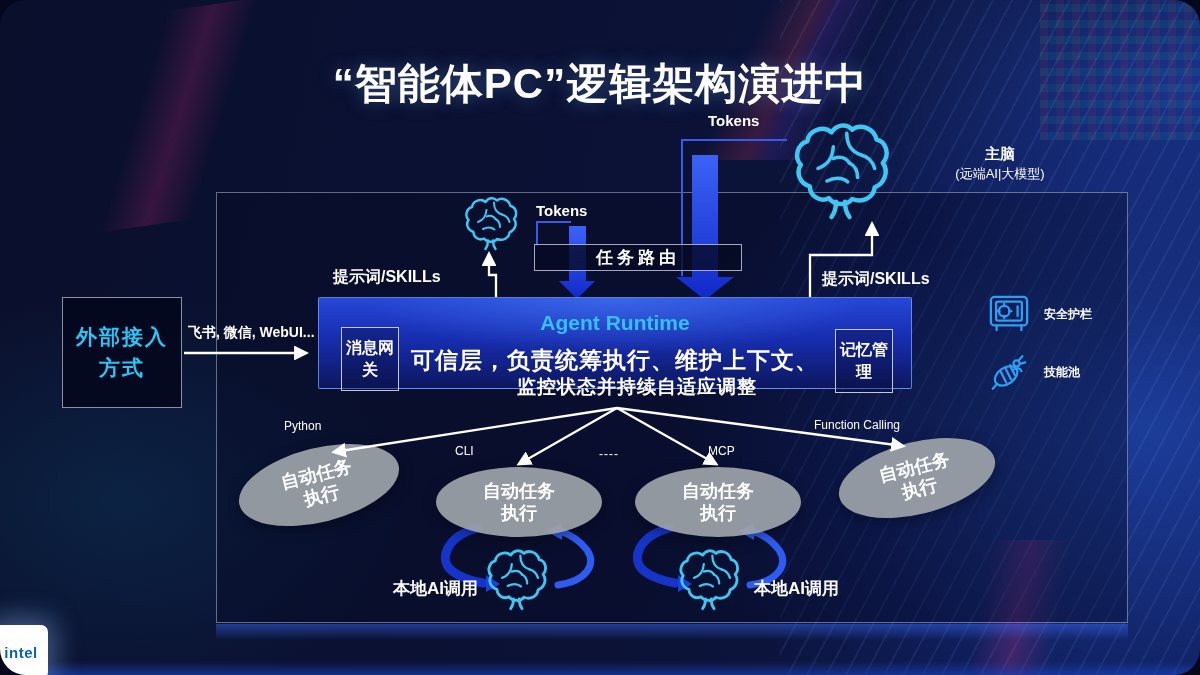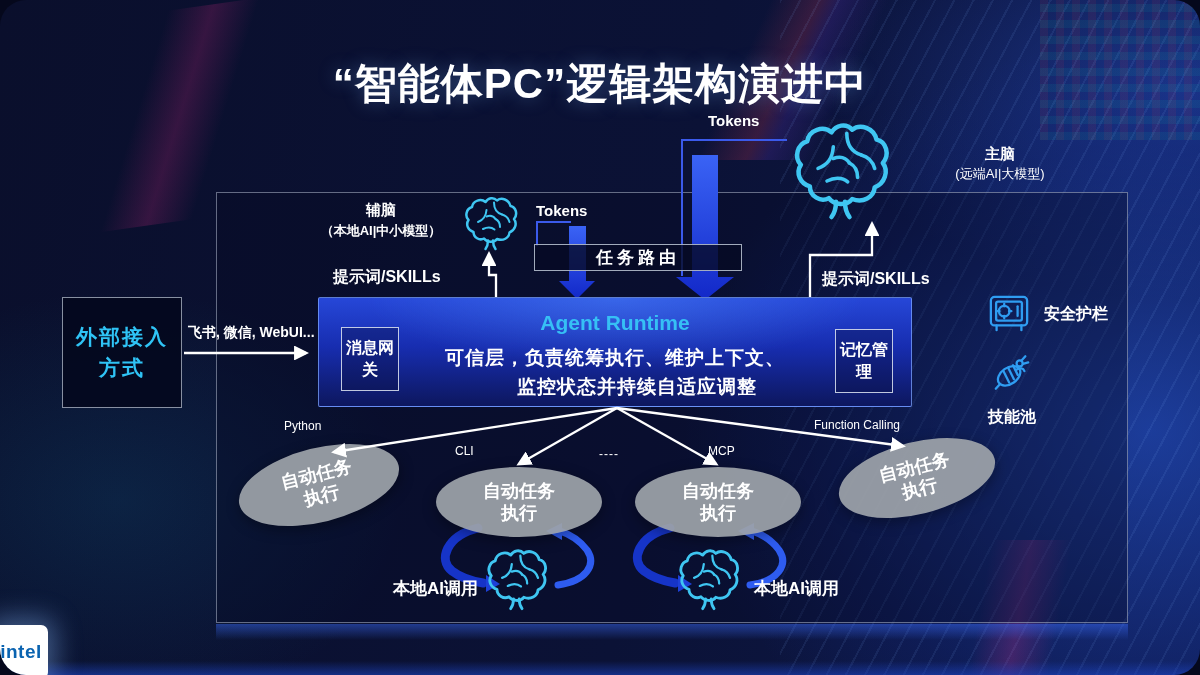--- a/index.html
+++ b/index.html
@@ -43,24 +43,24 @@
   .tokens-left{left:536px;top:202px;font-size:15px;font-weight:bold;}
   .tokens-top{left:708px;top:112px;font-size:15px;font-weight:bold;}
   .prompt-left{left:333px;top:267px;font-size:16px;font-weight:bold;}
   .prompt-right{left:822px;top:269px;font-size:16px;font-weight:bold;}
   .main-brain-label{left:920px;top:145px;width:160px;text-align:center;line-height:1.25;}
   .main-brain-label .l1{font-size:15px;font-weight:bold;}
   .main-brain-label .l2{font-size:13px;margin-top:2px;}
 
   .router{left:534px;top:244px;width:208px;height:27px;border:1px solid rgba(190,200,215,0.85);background:rgba(6,10,36,0.8);display:flex;align-items:center;justify-content:center;font-size:17px;font-weight:bold;letter-spacing:4px;}
 
-  .runtime{left:318px;top:297px;width:594px;height:110px;border:1px solid rgba(130,170,255,0.7);border-radius:2px;
+  .runtime{left:318px;top:297px;width:594px;height:92px;border:1px solid rgba(130,170,255,0.7);border-radius:2px;
     background:radial-gradient(60% 90% at 50% 0%,rgba(80,140,255,0.45),transparent 70%),linear-gradient(180deg,#2647d8 0%,#172db0 45%,#0d175e 100%);}
   .runtime .rt-title{position:absolute;left:0;top:13px;width:100%;text-align:center;color:#36c0f5;font-size:21px;font-weight:bold;}
-  .runtime .rt-l1{position:absolute;left:0;top:47px;width:100%;text-align:center;font-size:19px;font-weight:bold;letter-spacing:1px;}
+  .runtime .rt-l1{position:absolute;left:0;top:47px;width:100%;text-align:center;font-size:23px;font-weight:bold;letter-spacing:1px;}
   .runtime .rt-l2{position:absolute;left:0;top:76px;width:100%;text-align:center;font-size:19px;font-weight:bold;letter-spacing:1px;padding-left:44px;}
   .mini-box{position:absolute;width:58px;height:64px;border:1px solid rgba(225,232,245,0.85);background:rgba(8,14,60,0.35);display:flex;align-items:center;justify-content:center;text-align:center;font-size:16px;font-weight:bold;line-height:1.35;}
   .gateway{left:22px;top:29px;}
   .memory{left:516px;top:31px;}
 
   .proto{font-size:12px;font-weight:500;color:#fff;}
   .p-python{left:284px;top:419px;}
   .p-cli{left:455px;top:444px;}
   .p-more{left:599px;top:447px;letter-spacing:1px;}
   .p-mcp{left:708px;top:444px;}
@@ -72,27 +72,27 @@
   .e2{left:436px;top:467px;width:166px;height:70px;}
   .e3{left:635px;top:467px;width:166px;height:70px;}
   .e4{left:837px;top:442px;width:160px;height:72px;transform:rotate(-14deg);}
 
   .local-ai{font-size:17px;font-weight:bold;}
   .la-left{left:393px;top:577px;}
   .la-right{left:754px;top:577px;}
 
   .cap-row{display:flex;align-items:center;gap:14px;}
   .cap-1{left:988px;top:293px;}
-  .cap-2{left:988px;top:351px;flex-direction:column;}
+  .cap-2{left:988px;top:351px;}
   .cap-3{left:988px;top:413px;}
-  .cap-label{font-size:16px;font-weight:bold;}
+  .cap-label{font-size:12px;font-weight:bold;}
   .cap-icon{width:42px;height:42px;flex:0 0 42px;}
 
   .intel-logo{left:-6px;top:625px;width:54px;height:54px;background:#fff;border-radius:7px;display:flex;align-items:center;justify-content:center;box-shadow:0 0 26px 8px rgba(140,190,255,0.40);}
-  .intel-logo span{color:#0a63b0;font-size:19px;font-weight:bold;letter-spacing:0.5px;}
+  .intel-logo span{color:#0a63b0;font-size:15px;font-weight:bold;letter-spacing:0.5px;}
 </style>
 </head>
 <body>
 
 <div class="stage">
 
   <div class="abs streak1"></div>
   <div class="abs streak2"></div>
   <div class="abs streak3"></div>
   <div class="abs streak4"></div>
@@ -163,24 +163,20 @@
     <g color="#3fc6f2" transform="translate(677,546) scale(0.57)">
         <use href="#brain-shape" width="120" height="112"></use>
       </g>
   </svg>
 
   <div class="abs ext-box z3">
       <span>外部接入方式</span>
     </div>
   <div class="abs channels z3">飞书, 微信, WebUI...</div>
 
-  <div class="abs aux-brain-label z3">
-    <div class="l1">辅脑</div>
-    <div class="l2">（本地AI|中小模型）</div>
-  </div>
   <div class="abs tokens-left z3">Tokens</div>
   <div class="abs tokens-top z3">Tokens</div>
   <div class="abs prompt-left z3">提示词/SKILLs</div>
   <div class="abs prompt-right z3">提示词/SKILLs</div>
 
   <div class="abs main-brain-label z3">
     <div class="l1">主脑</div>
     <div class="l2">(远端AI|大模型)</div>
   </div>
 

